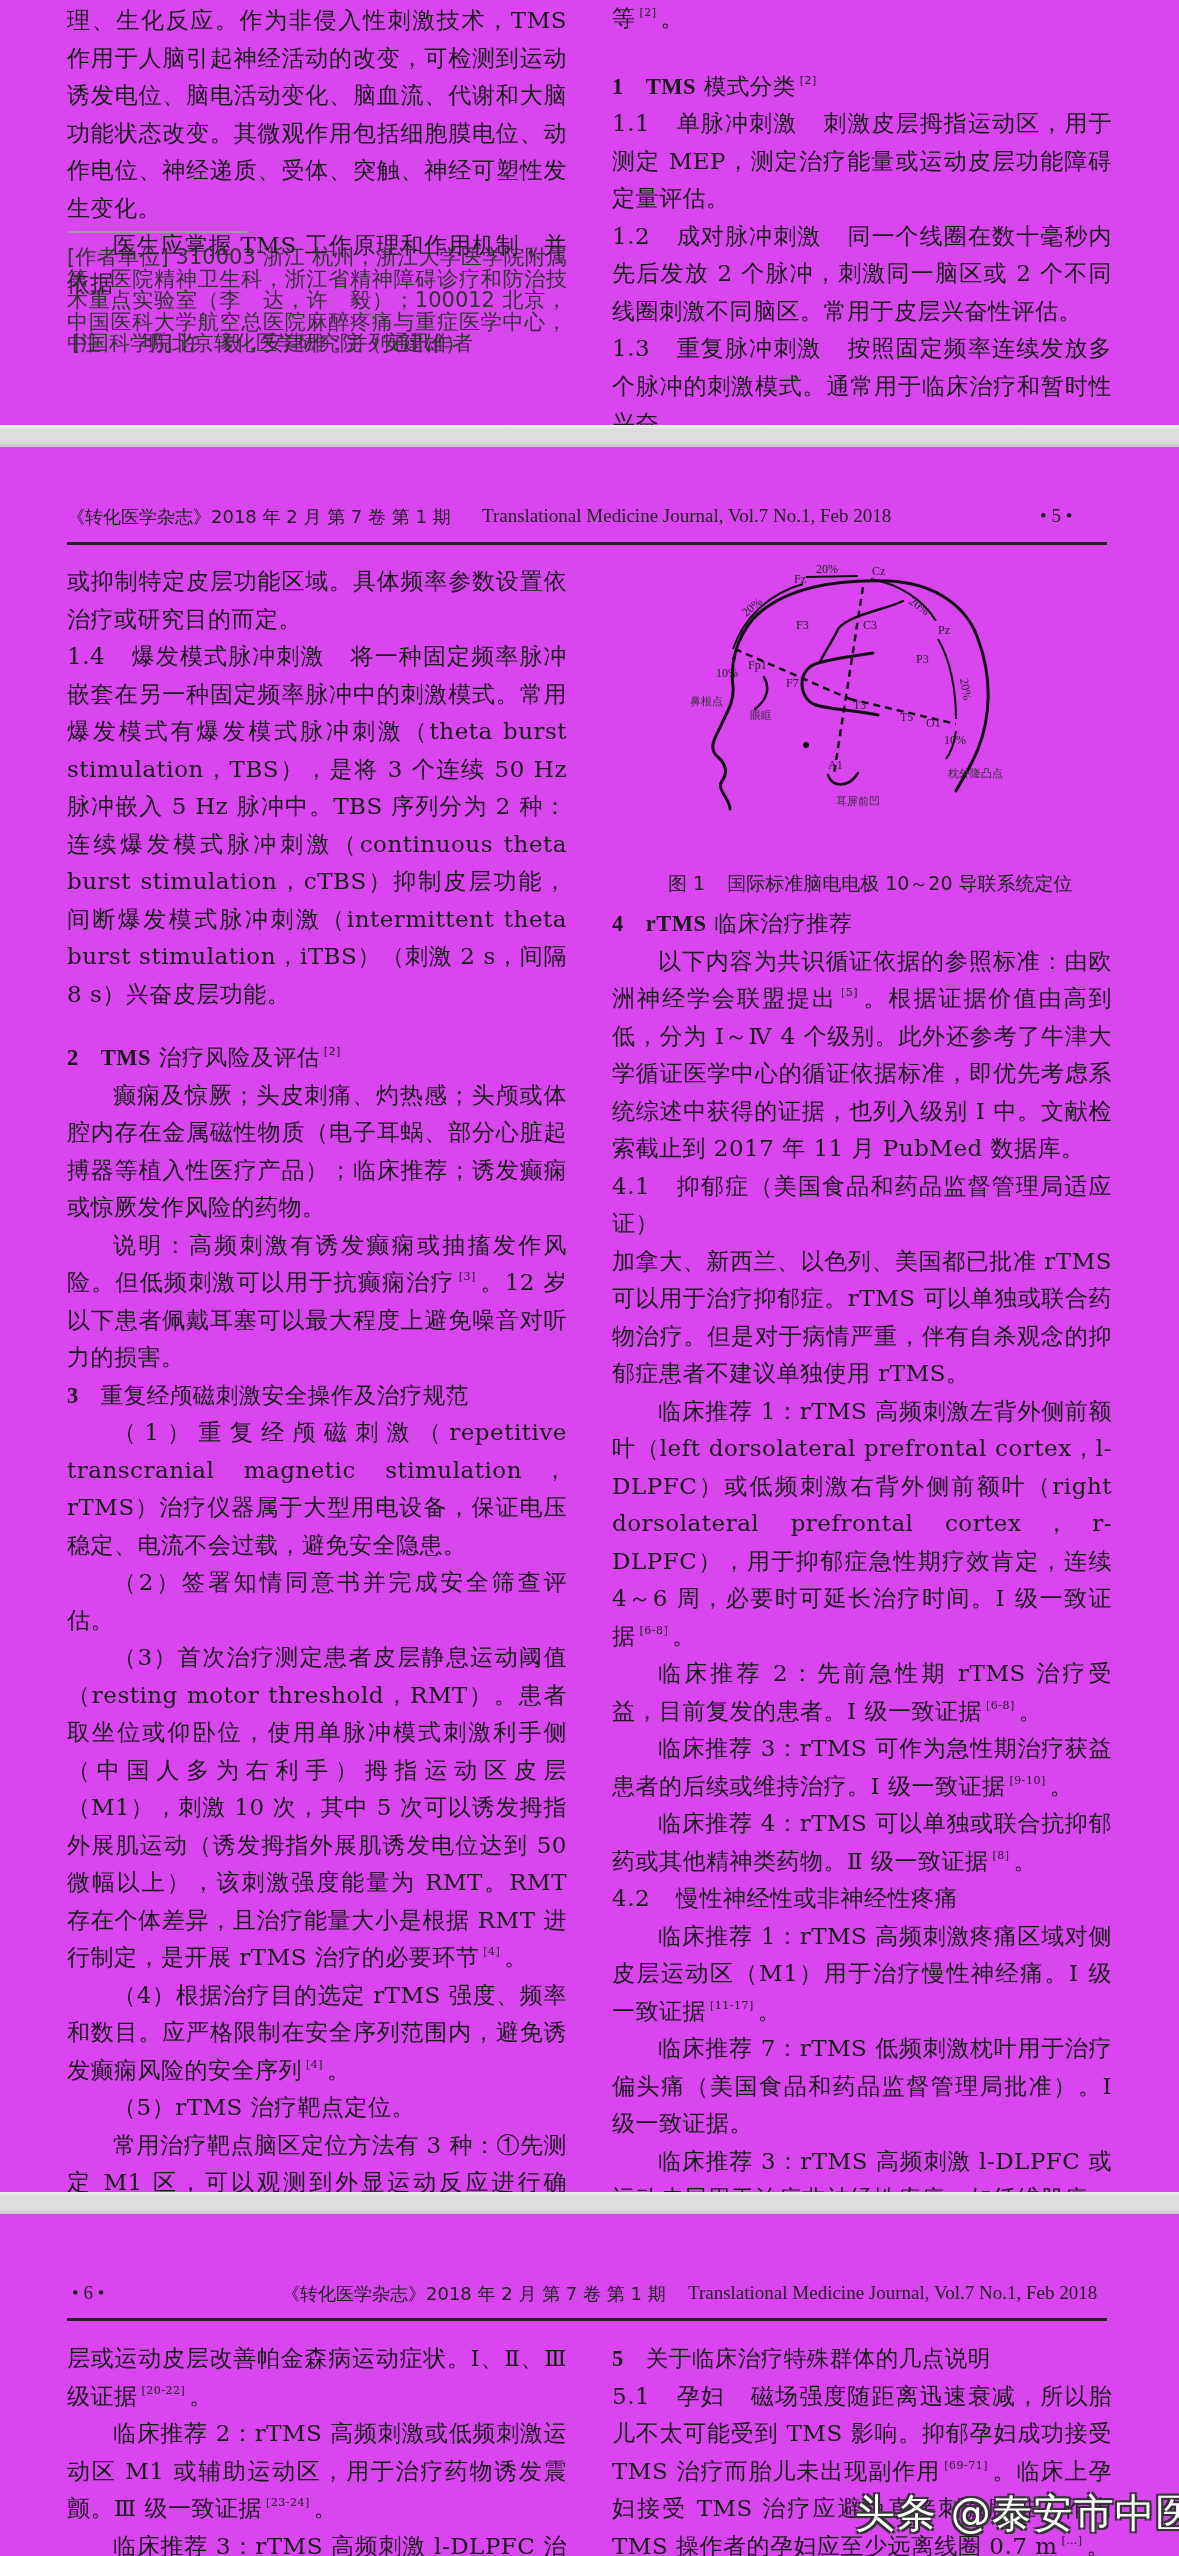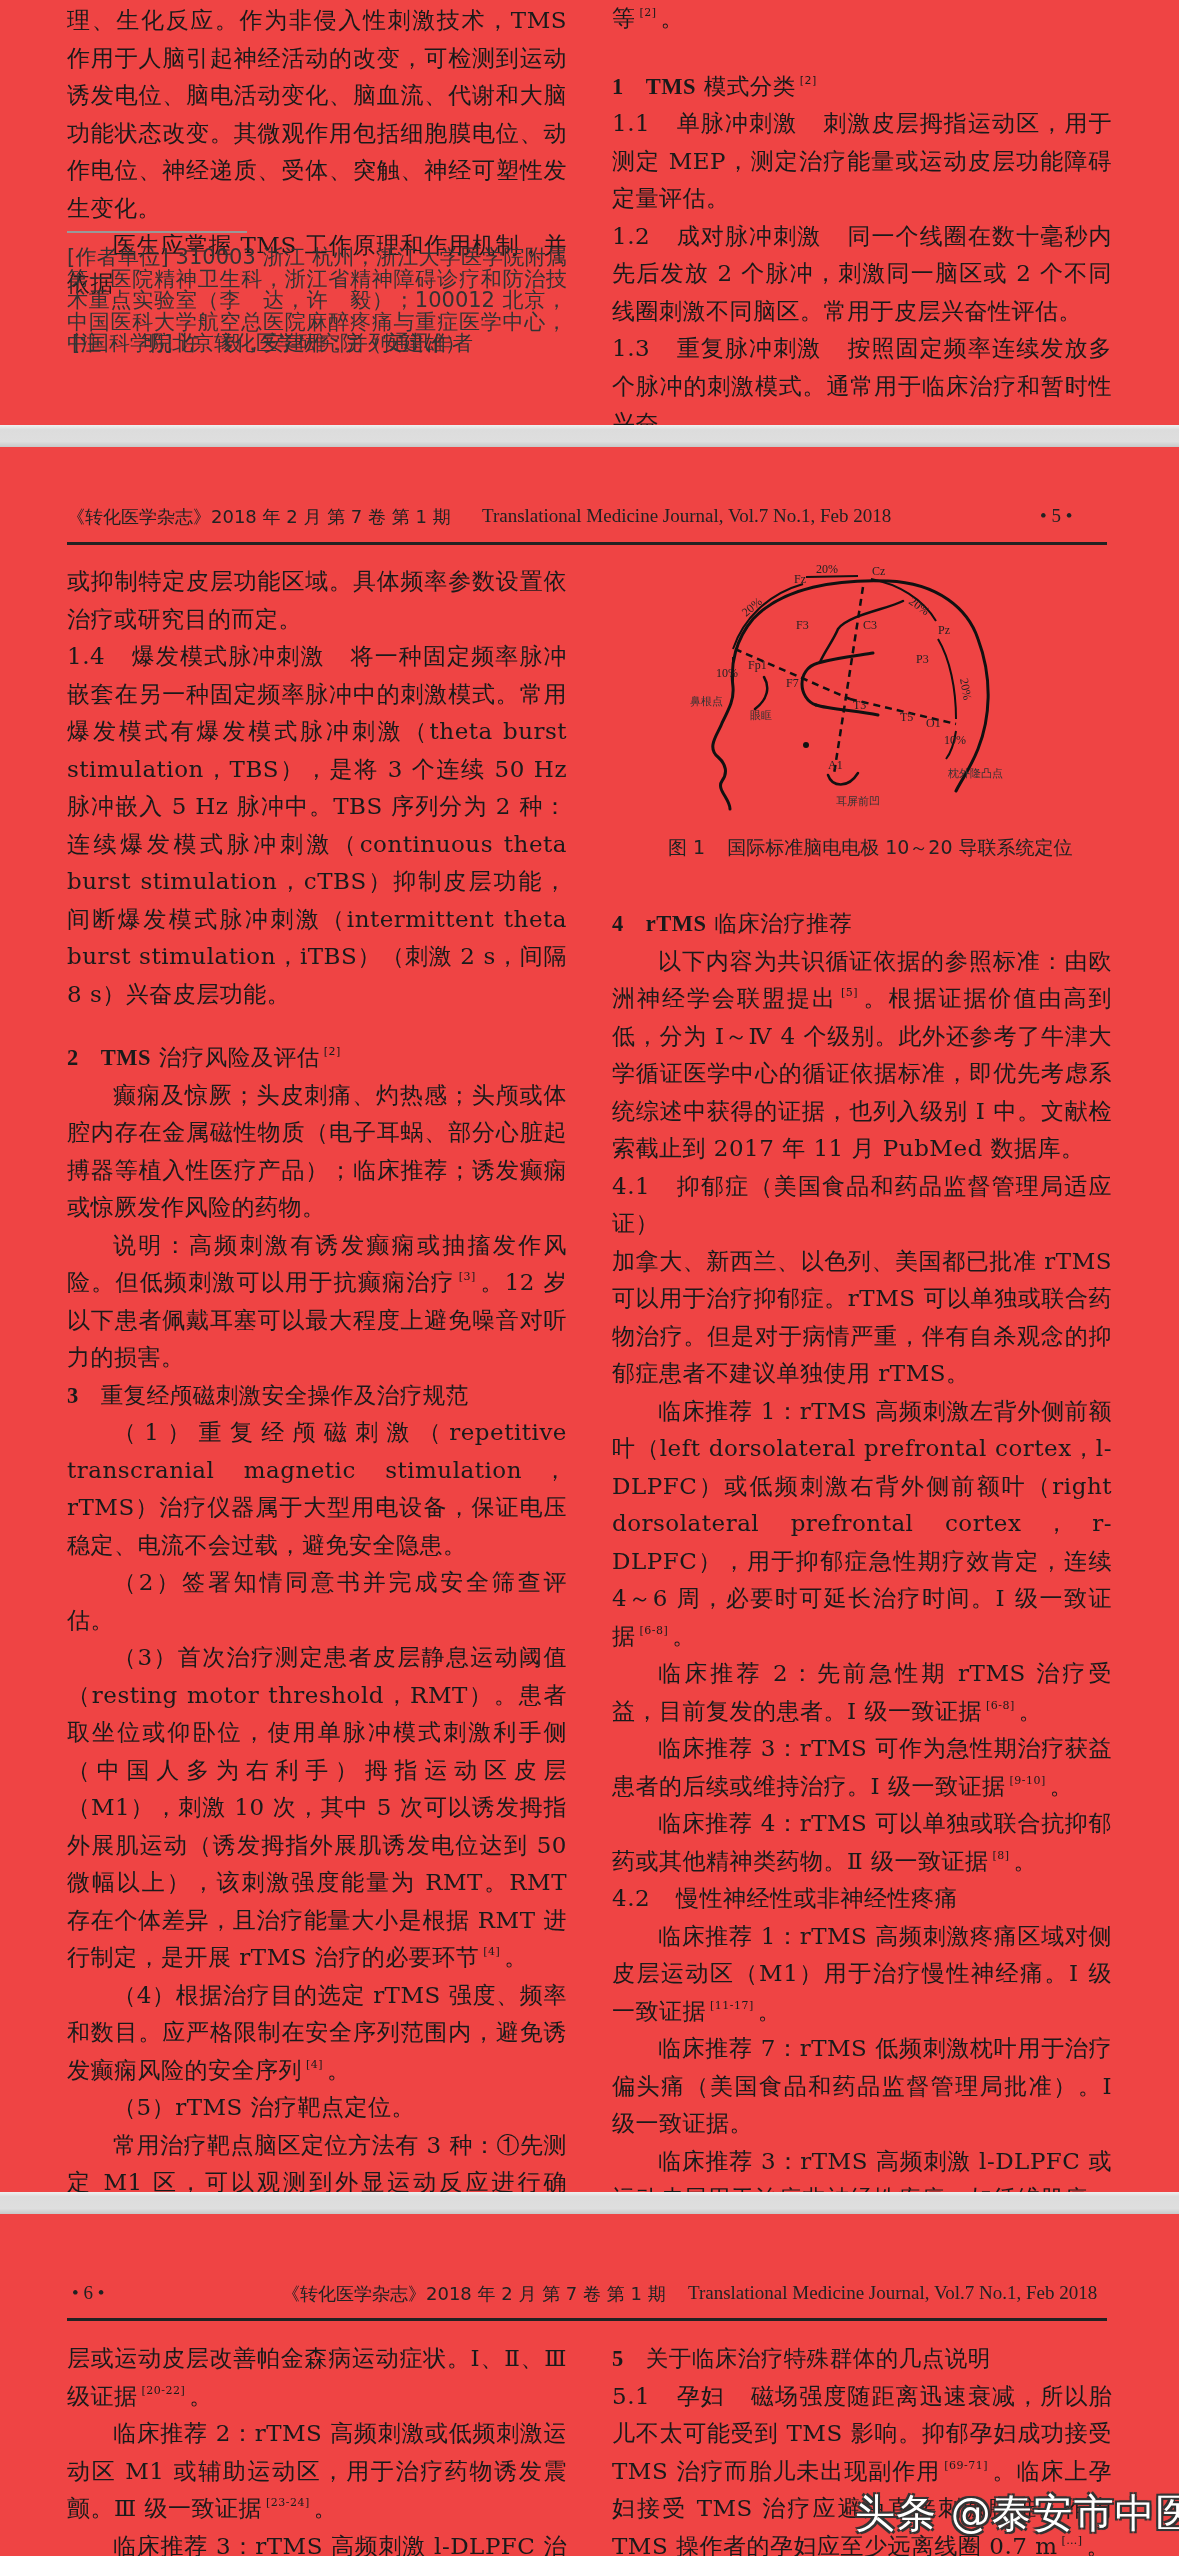--- a/index.html
+++ b/index.html
@@ -1,40 +1,40 @@
 <!DOCTYPE html>
 <html><head>
 <meta charset="utf-8">
 <style>
   * { box-sizing: border-box; margin: 0; padding: 0; }
   html, body { width: 1179px; height: 2556px; overflow: hidden; background: #ffffff; }
   body { font-family: "DejaVu Serif", "Liberation Serif", serif; color: #1a1a1a; position: relative; }
 
-  .page { position: absolute; left: 0; width: 1179px; background: #ef4444; overflow: hidden; }
+  .page { position: absolute; left: 0; width: 1179px; background: #d946ef; overflow: hidden; }
   .gap { position: absolute; left: 0; width: 1179px; background: linear-gradient(#f0f0f0, #dcdcdc 20%, #dedede 75%, #c8c8c8); }
 
   .col { position: absolute; font-size: 23px; line-height: 37.5px; letter-spacing: 0.5px; }
   .col p { text-align: justify; text-align-last: left; }
   .indent { text-indent: 2em; }
   .h1 { font-family: "DejaVu Sans", "Liberation Sans", sans-serif; font-size: 22.5px; font-weight: normal; }
   .h1 .num { font-family: "Liberation Serif", serif; font-weight: bold; margin-right: 22px; }
   .h1 b.en { font-family: "Liberation Serif", serif; font-weight: bold; }
   .h2 .num { margin-right: 26px; }
   .h2 .title { margin-right: 26px; }
   sup { font-size: 11px; line-height: 0; vertical-align: 10px; margin: 0 4px; }
 
   .rule-short { position: absolute; height: 2px; background: #999; }
   .footnote { position: absolute; font-family: "DejaVu Sans", "Liberation Sans", sans-serif; font-size: 21px; line-height: 21.5px; color: #333; }
 
   .header { position: absolute; left: 0; width: 1179px; font-family: "Liberation Serif", serif; font-size: 19px; color: #222; }
   .header span { position: absolute; white-space: nowrap; }
   .header-rule { position: absolute; height: 3px; background: #222; }
 
   .figure { position: absolute; }
-  .fig-caption { position: absolute; font-family: "DejaVu Sans", "Liberation Sans", sans-serif; font-size: 19px; color: #222; white-space: nowrap; }
+  .fig-caption { position: absolute; font-family: "DejaVu Sans", "Liberation Sans", sans-serif; font-size: 19px; color: #222; white-space: nowrap; margin-top: 36px; }
   .fig-caption .fnum { margin-right: 22px; }
 
   .watermark { position: absolute; font-family: "DejaVu Sans", "Liberation Sans", sans-serif; font-size: 40px; color: #fff; white-space: nowrap;
     text-shadow: -2px -2px 0 #333, 2px -2px 0 #333, -2px 2px 0 #333, 2px 2px 0 #333, 0 0 3px #333; letter-spacing: 1px; }
 </style>
 </head>
 <body>
 
 <div class="page" style="top:0; height:425px;">
   <div class="col" style="left:67px; top:0; width:500px;">

